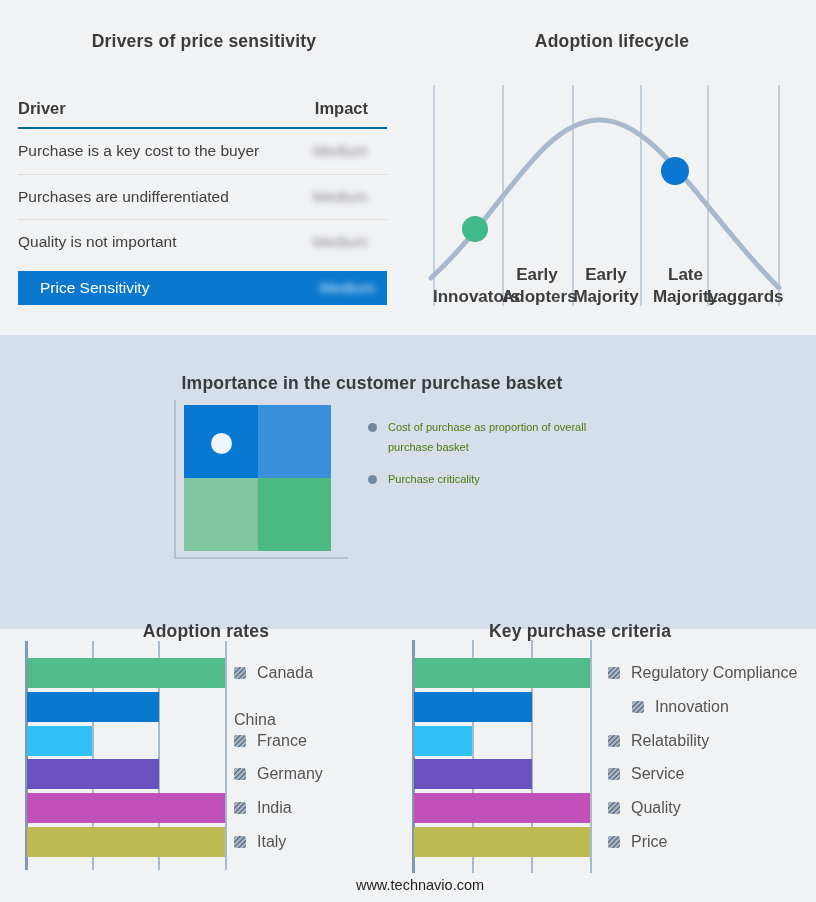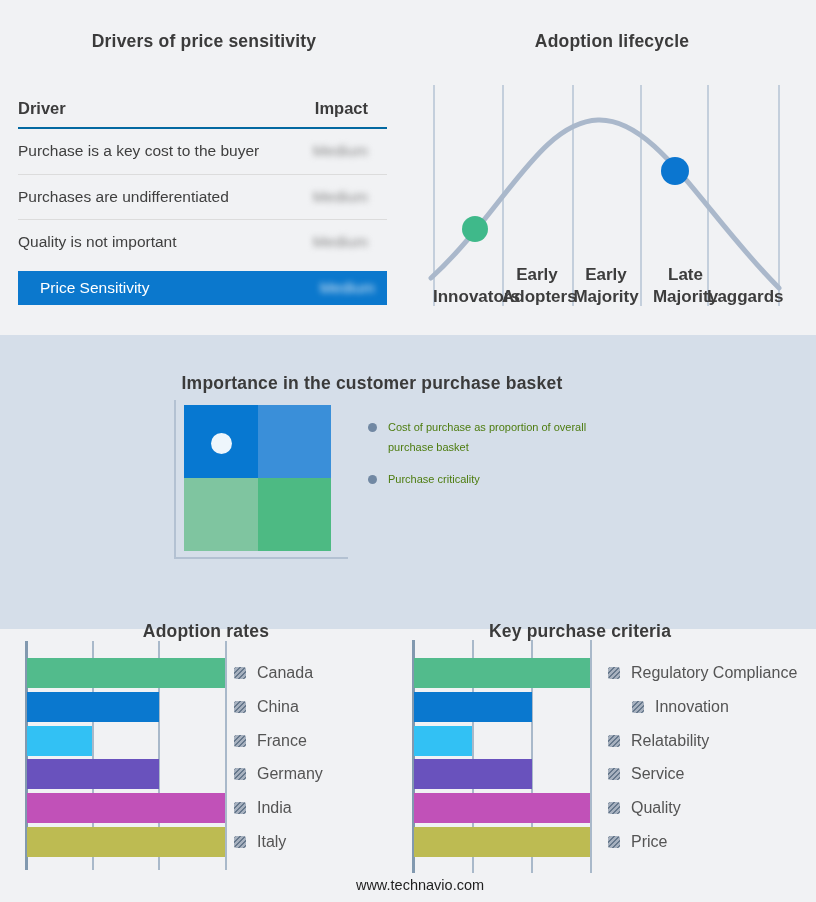--- a/index.html
+++ b/index.html
@@ -140,21 +140,21 @@
       <div class="gline" style="left: 25px; top: 641px; width: 3px; height: 229px; background: rgb(130, 153, 175);"></div>
       <div class="gline" style="left: 91.7px; top: 641px; width: 2px; height: 229px; background: rgb(169, 185, 202);"></div>
       <div class="gline" style="left: 158.4px; top: 641px; width: 2px; height: 229px; background: rgb(169, 185, 202);"></div>
       <div class="gline" style="left: 225.1px; top: 641px; width: 2px; height: 229px; background: rgb(169, 185, 202);"></div>
       <div class="bar" style="left: 26.5px; top: 658px; width: 198px; background: rgb(82, 187, 140);"></div>
       <div class="leg" style="left: 234px; top: 666px;">
         <span class="sw"></span>
         <span class="leglabel">Canada</span>
       </div>
       <div class="bar" style="left: 26.5px; top: 691.8px; width: 132.66px; background: rgb(10, 120, 207);"></div>
-      <div class="leg" style="left: 234px; top: 699.8px;">
+      <div class="leg" style="left: 234px; top: 699.8px; flex-direction: column;">
         <span class="sw"></span>
         <span class="leglabel">China</span>
       </div>
       <div class="bar" style="left: 26.5px; top: 725.6px; width: 65.34px; background: rgb(50, 193, 244);"></div>
       <div class="leg" style="left: 234px; top: 733.6px;">
         <span class="sw"></span>
         <span class="leglabel">France</span>
       </div>
       <div class="bar" style="left: 26.5px; top: 759.4px; width: 132.66px; background: rgb(105, 82, 189);"></div>
       <div class="leg" style="left: 234px; top: 767.4px;">

